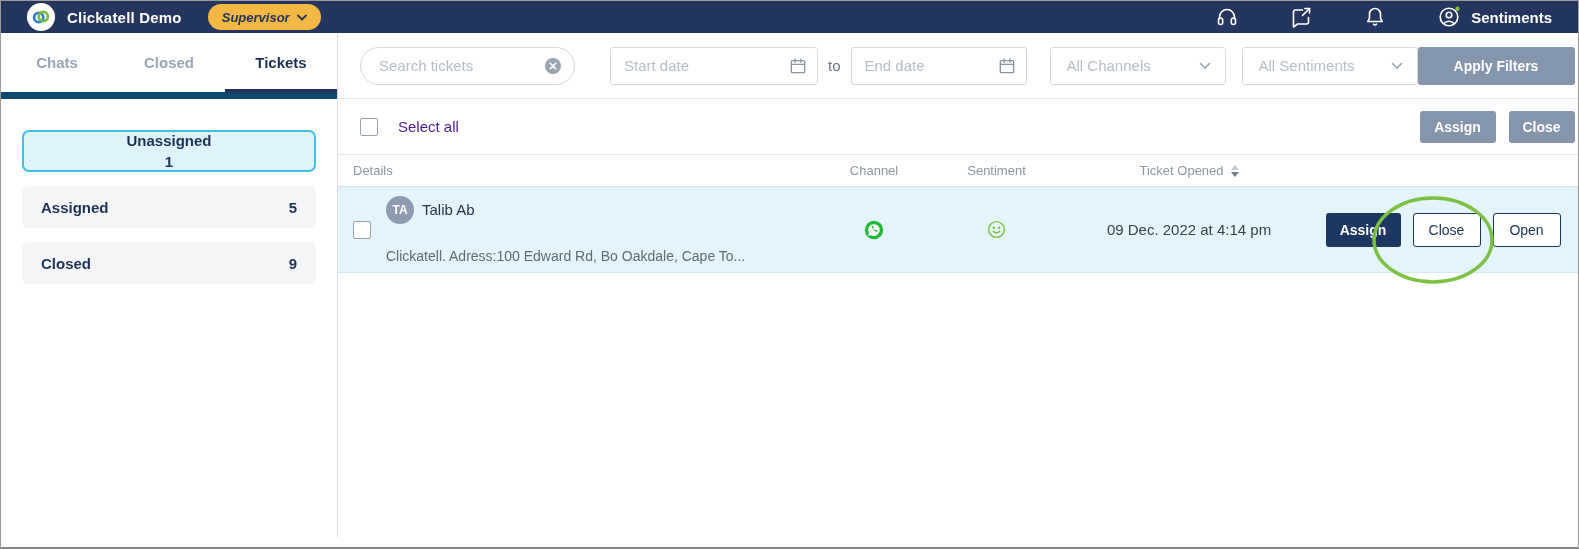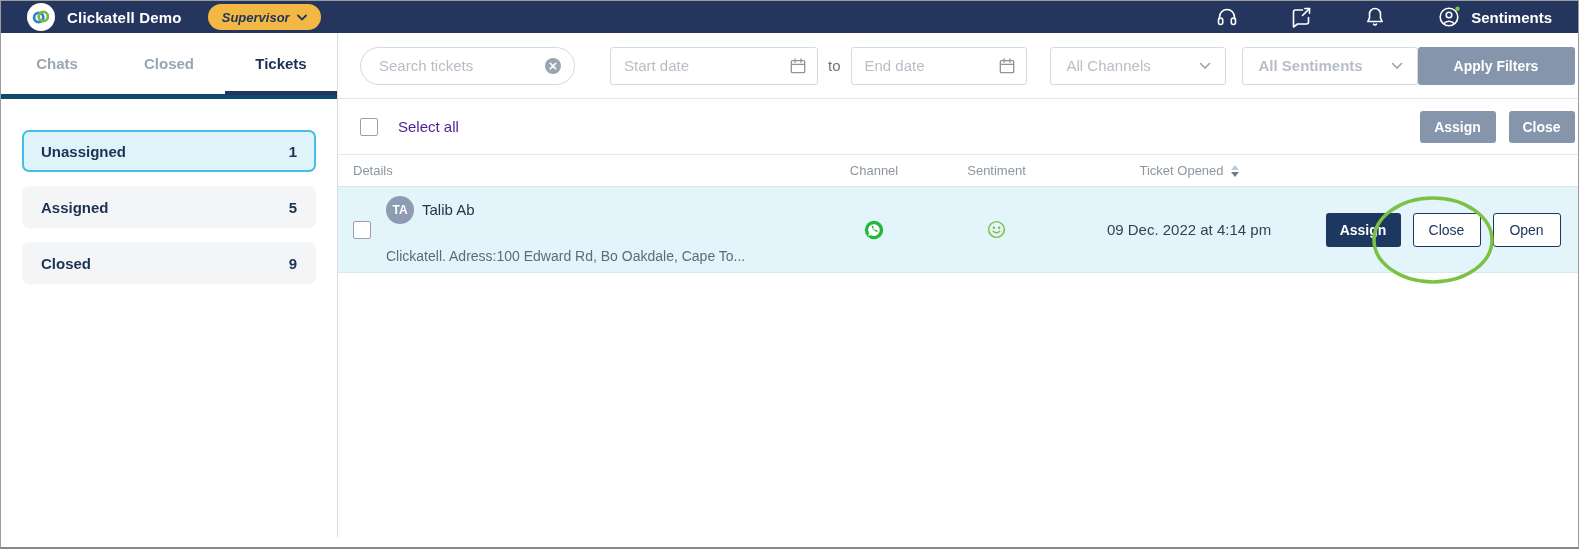--- a/index.html
+++ b/index.html
@@ -28,37 +28,37 @@
     font-weight: bold; font-size: 13px; height: 26px; padding: 0 14px;
     border-radius: 14px; display: flex; align-items: center; gap: 7px; cursor: pointer; font-style: italic;
   }
   .header-right { margin-left: auto; display: flex; align-items: center; }
   .hicon { width: 24px; height: 24px; margin-left: 50px; cursor: pointer; position: relative; display:flex; align-items:center; justify-content:center; }
   .account-name { color: #fff; font-weight: bold; font-size: 15px; margin-left: 10px; }
 
   
   .main-wrap { display: flex; height: 504px; }
   .sidebar { width: 337px; flex: 0 0 337px; border-right: 1px solid #d9dde1; background: #fff; }
-  .tabbar { height: 66px; display: flex; border-bottom: 5px solid #0c4a6e; }
+  .tabbar { height: 66px; display: flex; border-bottom: 7px solid #0c4a6e; }
   .tab {
     flex: 1; display: flex; align-items: center; justify-content: center;
     font-weight: bold; font-size: 15px; color: #9AA5B3; cursor: pointer; position: relative;
   }
   .tab.active { color: #1C3255; }
   .tab.active::after {
     content: ""; position: absolute; left: 0; right: 0; bottom: -1px; height: 4px; background: #24365E;
   }
   .sidebar-items { padding: 31px 21px 0; }
   .side-item {
     height: 42px; border-radius: 7px; margin-bottom: 14px;
     display: flex; align-items: center; justify-content: space-between;
     padding: 0 17px; font-weight: bold; font-size: 15px; color: #1C3255;
     background: #F4F5F7; border: 2px solid transparent; cursor: pointer;
   }
-  .side-item.active { background: #DFF3FA; border-color: #43BEE4; }
+  .side-item.active { background: #DFF3FA; border-color: #43BEE4; flex-direction: column; }
 
   .main { flex: 1; display: flex; flex-direction: column; background: #fff; }
 
   
   .filterbar {
     height: 66px; flex: 0 0 66px; border-bottom: 1px solid #e4e7ea;
     display: flex; align-items: center; padding: 0 22px;
   }
   .search-wrap { position: relative; width: 215px; height: 38px; }
   .search-input {
@@ -237,21 +237,21 @@
           <rect x="4" y="5.5" width="16" height="14.5" rx="1"></rect>
             <path d="M4 10h16M8.5 3.5v4M15.5 3.5v4"></path>
         </svg>
       </div>
       <div class="select-box" style="width:176px; margin-left:23px;gap:29px;">
         <span>All Channels</span>
         <svg width="12" height="8" viewBox="0 0 12 8" fill="none">
             <path d="M1.5 1.5l4.5 4.5 4.5-4.5" stroke="#9AA5B3" stroke-width="1.6" stroke-linecap="round"></path>
           </svg>
       </div>
-      <div class="select-box" style="width:176px; margin-left:16px;font-weight:bold;">
+      <div class="select-box" style="width:176px; margin-left:16px;">
         <span>All Sentiments</span>
         <svg width="12" height="8" viewBox="0 0 12 8" fill="none">
             <path d="M1.5 1.5l4.5 4.5 4.5-4.5" stroke="#9AA5B3" stroke-width="1.6" stroke-linecap="round"></path>
           </svg>
       </div>
       <button class="apply-btn" style="margin-left:auto;">Apply Filters</button>
     </div>
 
     <div class="actionbar">
       <div class="checkbox"></div>

